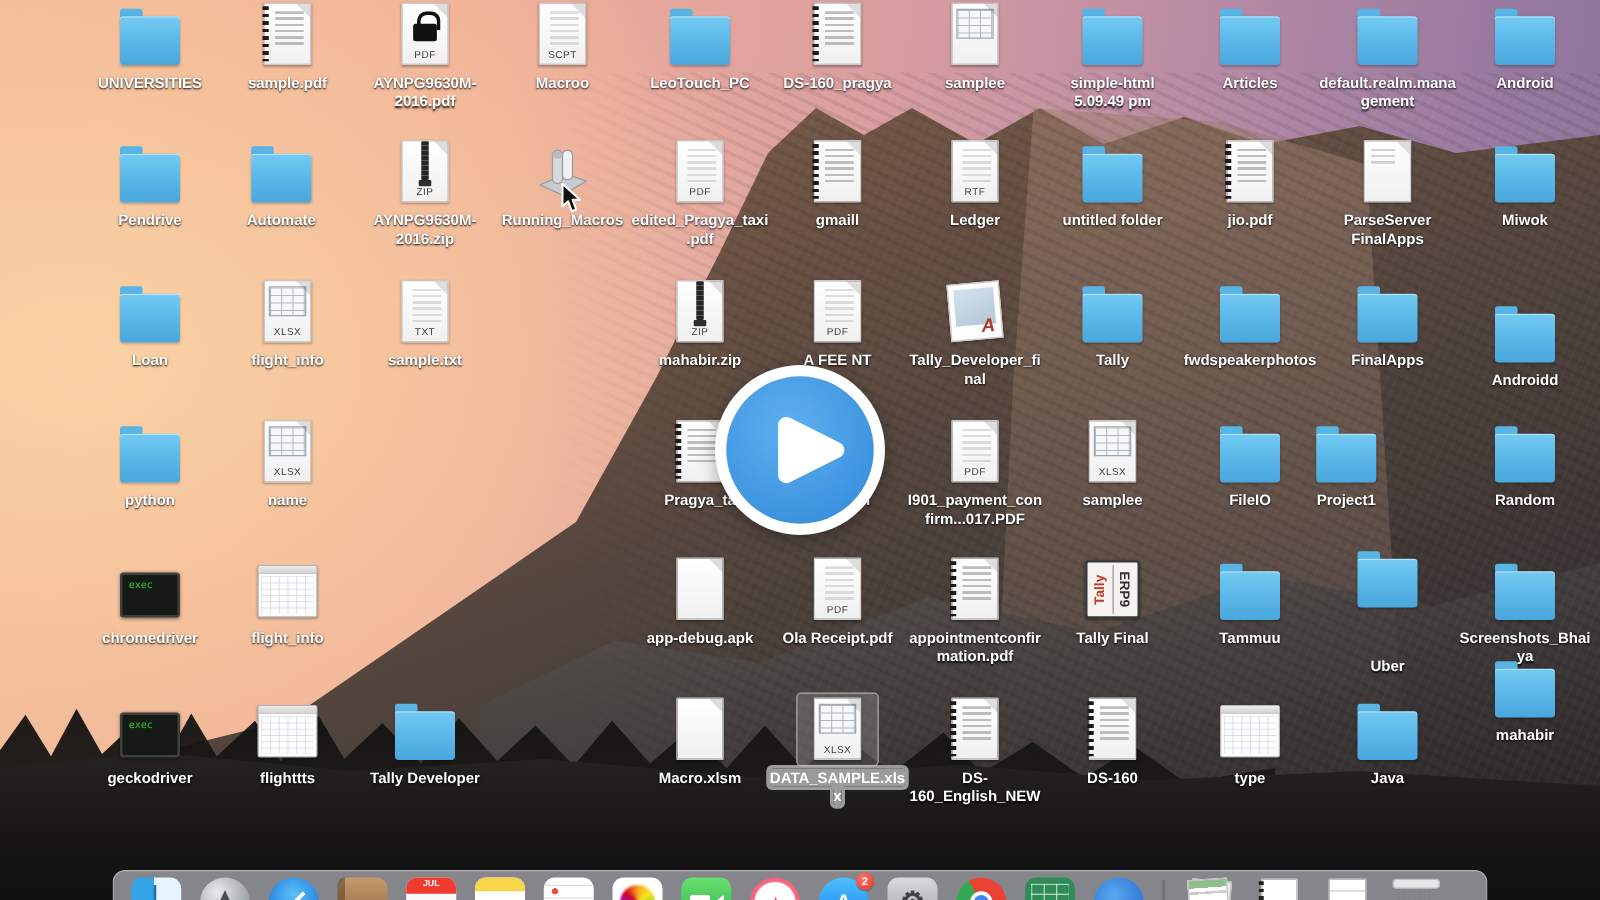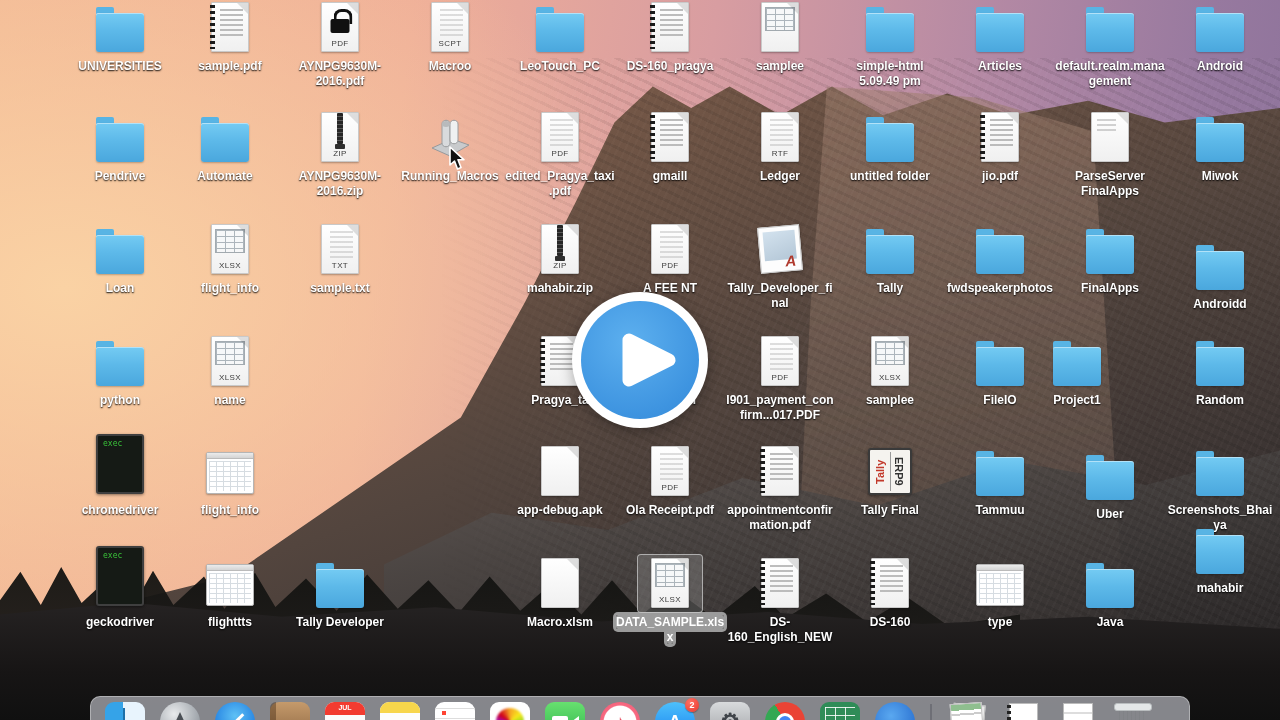--- a/index.html
+++ b/index.html
@@ -60,21 +60,21 @@
   .badge { position:absolute; bottom:3px; left:0; right:0; text-align:center; font-size:8px; color:#3c3c3c; letter-spacing:.4px; }
   .lock { position:absolute; left:50%; top:16px; transform:translateX(-50%); width:19px; height:14px; background:#101010; border-radius:2px; }
   .lock::before { content:""; position:absolute; left:3px; top:-10px; width:13px; height:12px;
       border:3.5px solid #101010; border-bottom:none; border-radius:8px 8px 0 0; }
   .sheetgrid { position:absolute; left:3px; right:3px; top:4px; height:24px; background-color:#f6f8f9;
       background-image:linear-gradient(#9aa5ad 1px,transparent 1px),linear-gradient(90deg,#9aa5ad 1px,transparent 1px);
       background-size:9px 6px; border:1px solid #8d979e; opacity:.8; }
   .zipper { position:absolute; left:50%; top:0; bottom:17px; width:6px; transform:translateX(-50%);
       background:repeating-linear-gradient(180deg,#262626 0 3px,#5a5a5a 3px 4px); border-radius:1px; }
   .zipper::after { content:""; position:absolute; left:-2px; bottom:-5px; width:10px; height:5px; background:#2e2e2e; border-radius:1px; }
-  .execbox { position:absolute; bottom:4px; left:50%; transform:translateX(-50%); width:48px; height:60px;
+  .execbox { position:absolute; bottom:4px; left:50%; transform:translateX(-50%); width:48px; height:36px;
       background:#151a15; border:2px solid #3f3f3f; border-radius:3px; box-shadow:0 1px 3px rgba(0,0,0,.45); }
   .exectxt { position:absolute; top:3px; left:5px; font-size:8px; color:#39c239; font-family:"DejaVu Sans Mono",monospace; }
   .winsheet { position:absolute; bottom:4px; left:50%; transform:translateX(-50%); width:48px; height:42px;
       background:#fff; border:1px solid #b5b5b5; border-radius:2px; box-shadow:0 1px 2px rgba(0,0,0,.3); }
   .winbar { position:absolute; top:0; left:0; right:0; height:6px; background:linear-gradient(#ebebeb,#d4d4d4); border-bottom:1px solid #bbb; }
   .wingrid { position:absolute; left:2px; right:2px; top:8px; bottom:2px;
       background-image:linear-gradient(#d6dce1 1px,transparent 1px),linear-gradient(90deg,#d6dce1 1px,transparent 1px); background-size:7px 5px; }
   .imgdoc { position:absolute; bottom:4px; left:50%; transform:translateX(-50%) rotate(-5deg); width:42px; height:46px;
       background:#fdfdfd; border:1px solid #c5c5c5; box-shadow:0 1px 3px rgba(0,0,0,.35); }
   .imgpane { position:absolute; left:4px; right:4px; top:4px; bottom:11px; background:linear-gradient(160deg,#d3e2ee,#b3c6d6); }
@@ -585,21 +585,21 @@
         </div>
         <div class="label"><span class="lbltxt">Tally Final</span></div>
       </div>
       <div class="item" style="left: 945px; top: 446px;">
         <div class="iconw">
           <span class="ftab"></span>
           <span class="fbody"></span>
         </div>
         <div class="label"><span class="lbltxt">Tammuu</span></div>
       </div>
-      <div class="item" style="left: 1055px; top: 450px;">
+      <div class="item" style="left: 1055px; top: 436px; gap: 33px;">
         <div class="iconw">
           <span class="ftab"></span>
           <span class="fbody"></span>
         </div>
         <div class="label"><span class="lbltxt">Uber</span></div>
       </div>
       <div class="item" style="left: 1165px; top: 446px;">
         <div class="iconw">
           <span class="ftab"></span>
           <span class="fbody"></span>

